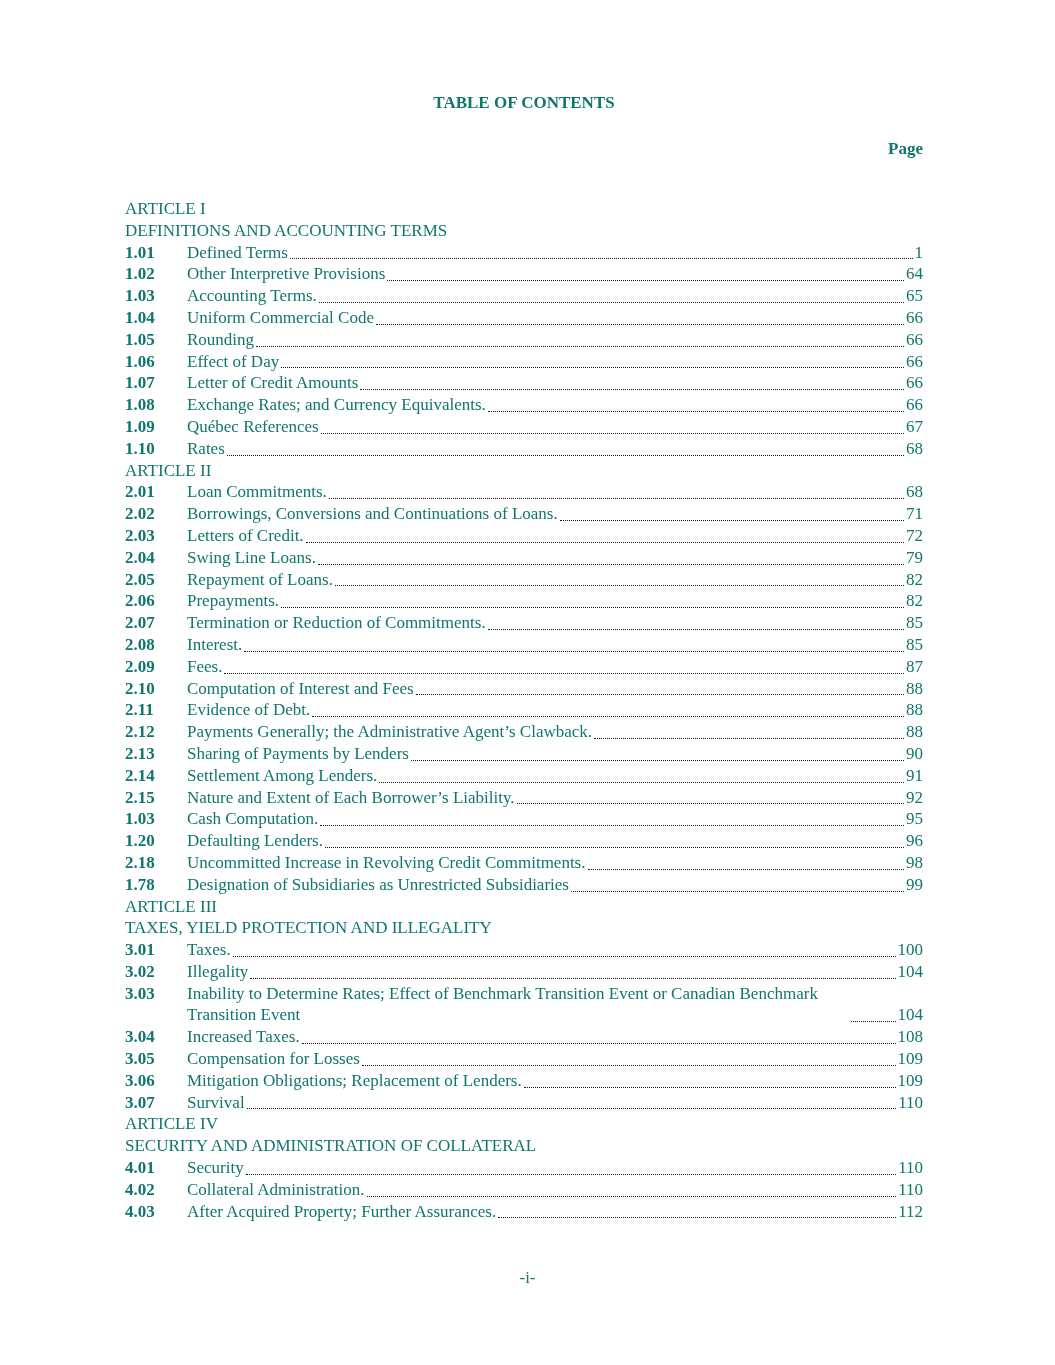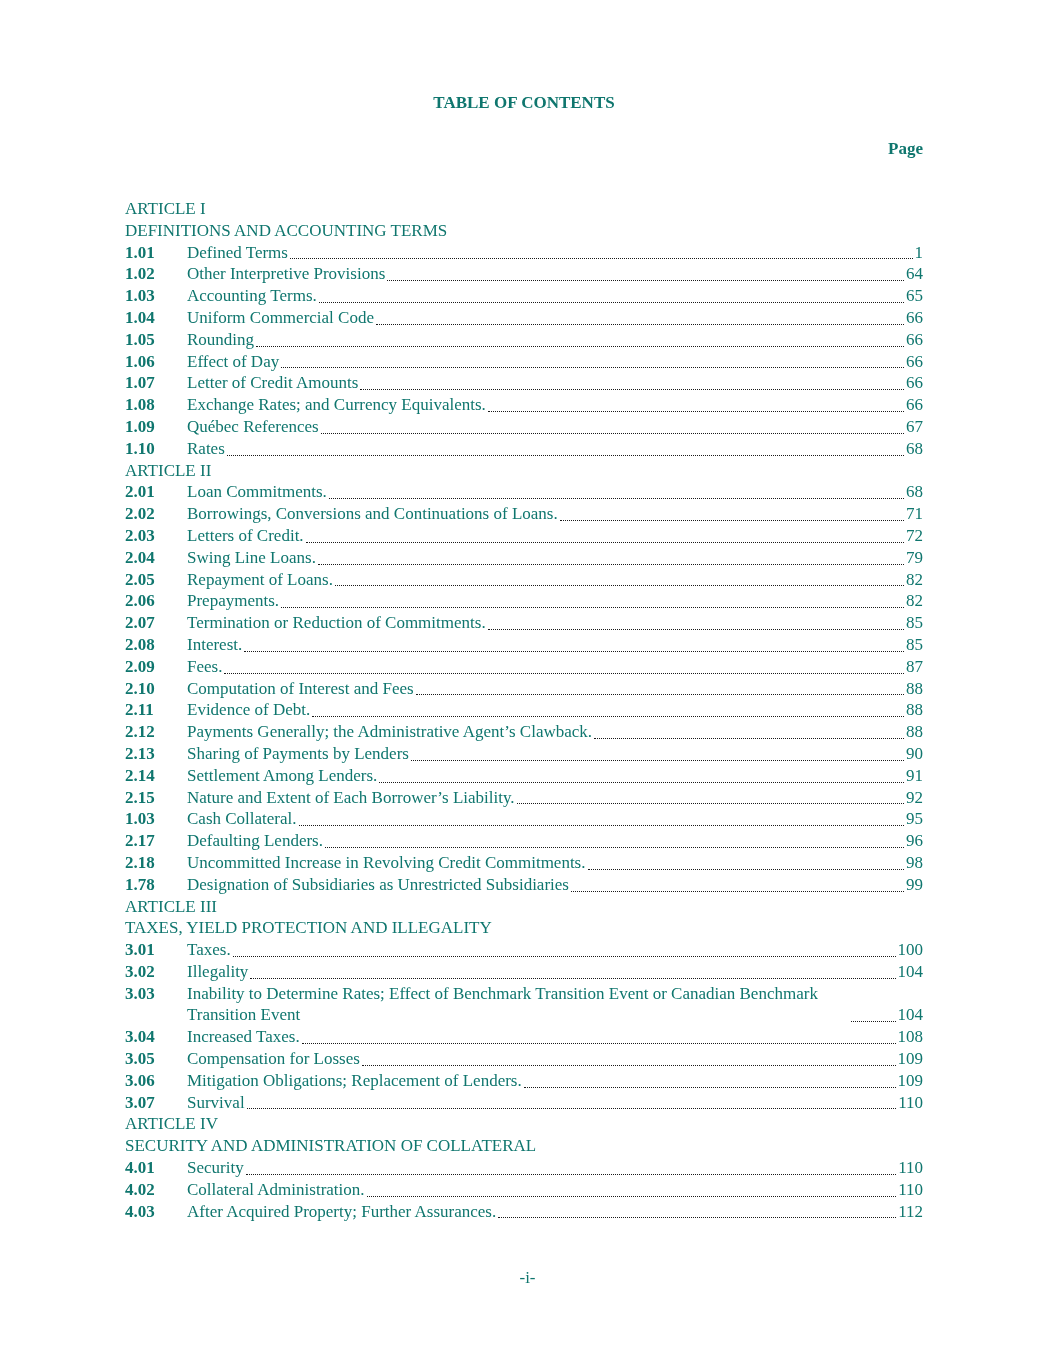--- a/index.html
+++ b/index.html
@@ -254,27 +254,27 @@
 
   <div class="toc-row">
     <span class="toc-num">2.15</span>
     <span class="toc-title">Nature and Extent of Each Borrower’s Liability.</span>
     <span class="toc-leader"></span>
     <span class="toc-page">92</span>
   </div>
 
   <div class="toc-row">
     <span class="toc-num">1.03</span>
-    <span class="toc-title">Cash Collateral.</span>
+    <span class="toc-title">Cash Computation.</span>
     <span class="toc-leader"></span>
     <span class="toc-page">95</span>
   </div>
 
   <div class="toc-row">
-    <span class="toc-num">2.17</span>
+    <span class="toc-num">1.20</span>
     <span class="toc-title">Defaulting Lenders.</span>
     <span class="toc-leader"></span>
     <span class="toc-page">96</span>
   </div>
 
   <div class="toc-row">
     <span class="toc-num">2.18</span>
     <span class="toc-title">Uncommitted Increase in Revolving Credit Commitments.</span>
     <span class="toc-leader"></span>
     <span class="toc-page">98</span>

